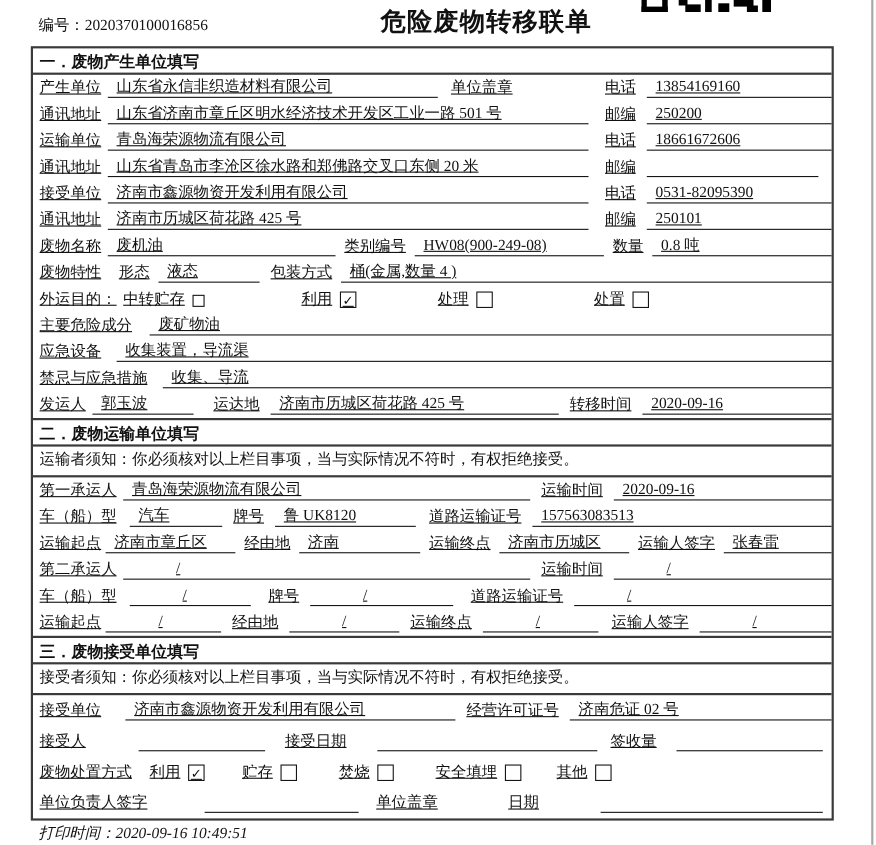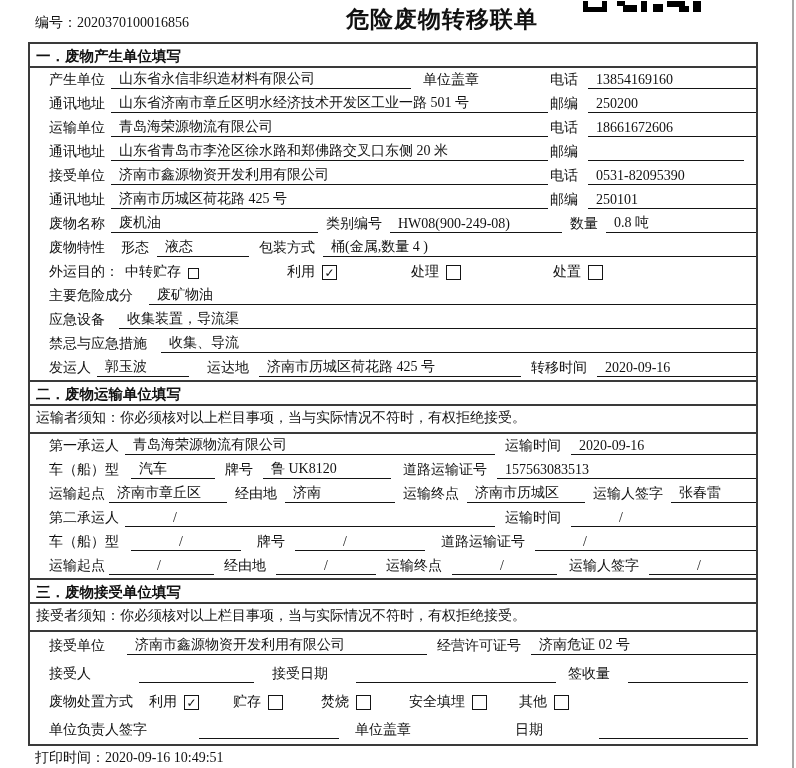--- a/index.html
+++ b/index.html
@@ -17,38 +17,38 @@
 
   .formbox{position:absolute;left:28px;top:42px;width:730px;height:704px;
     border:2px solid var(--bd);box-sizing:border-box;background:#fff;
     display:flex;flex-direction:column;}
   .sec-h{height:24px;box-sizing:border-box;border-bottom:2px solid var(--bd);
     font-weight:bold;font-size:14.5px;padding:3px 0 0 6px;flex:0 0 auto;}
   .sec-h.bt{height:26px;border-top:2px solid var(--bd);}
   .notice{height:28px;box-sizing:border-box;border-bottom:2px solid var(--bd);
     display:flex;align-items:flex-end;padding:0 0 5px 6px;flex:0 0 auto;white-space:nowrap;}
   .row{display:flex;align-items:flex-end;height:24px;box-sizing:border-box;
-    padding:0 0 3px 19px;flex:0 0 auto;white-space:nowrap;}
+    padding:0 0 3px 6px;flex:0 0 auto;white-space:nowrap;text-decoration:underline;}
   .row.h28{height:28px;padding-bottom:5px;}
   .lbl{flex:0 0 auto;}
   .fill{border-bottom:1px solid var(--line);padding:0 2px 0 8px;box-sizing:border-box;
     flex:0 0 auto;overflow:hidden;}
   .fx{flex:1 1 auto;}
   .sp{flex:1 1 auto;}
   .sl{padding-left:48px;}
   .ml6{margin-left:6px}.ml8{margin-left:8px}.ml10{margin-left:10px}.ml12{margin-left:12px}
   .ml16{margin-left:16px}.ml18{margin-left:18px}.ml28{margin-left:28px}.ml34{margin-left:34px}
   .ml38{margin-left:38px}.ml42{margin-left:32px}.ml56{margin-left:56px}
-  .ml64{margin-left:104px}.ml74{margin-left:74px}.ml88{margin-left:88px}.ml92{margin-left:92px}
+  .ml64{margin-left:64px}.ml74{margin-left:74px}.ml88{margin-left:88px}.ml92{margin-left:92px}
   .mr8{margin-right:8px}.mr12{margin-right:12px}
   .cb{width:13px;height:13px;border:1.5px solid #151515;box-sizing:content-box;
     display:inline-flex;align-items:center;justify-content:center;
     font-size:12px;line-height:12px;margin:0 0 1px 7px;flex:0 0 auto;}
   .cb-sm{width:9px;height:9px;margin-bottom:2px;}
-  .footer{position:absolute;left:35px;top:749px;white-space:nowrap;}
+  .footer{position:absolute;left:35px;top:749px;white-space:nowrap;font-style:italic;}
 </style>
 </head>
 <body>
 
 <div class="serial">
   <span>编号：</span><span>2020370100016856</span>
 </div>
 <div class="title">危险废物转移联单</div>
 
 <div class="qr">

